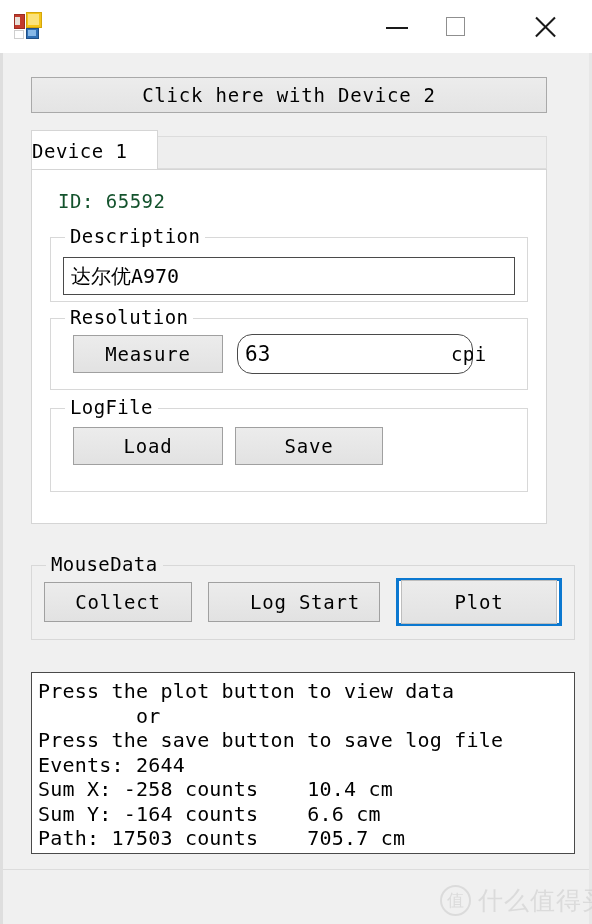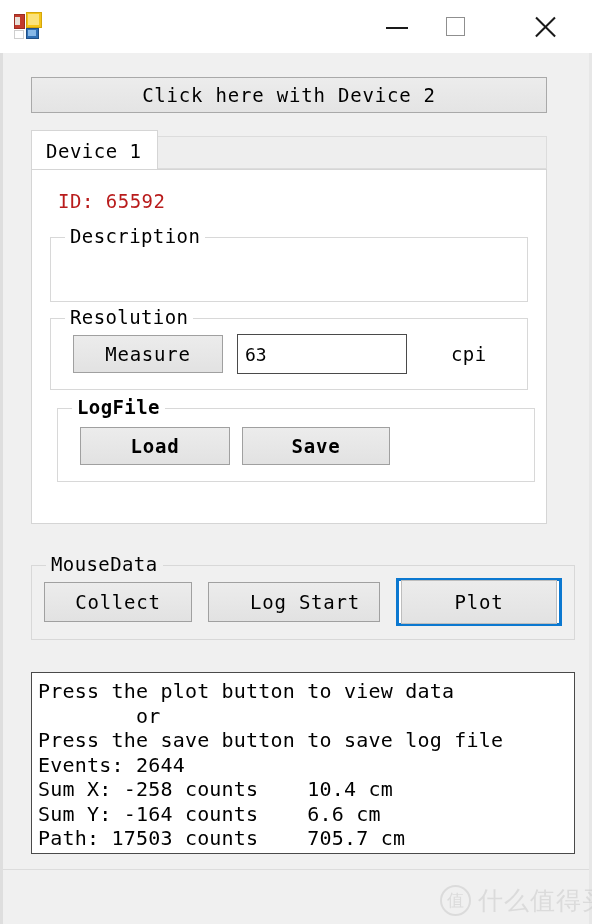--- a/index.html
+++ b/index.html
@@ -112,39 +112,38 @@
   }
   .tab-active {
     position: absolute;
     left: 0; top: 0;
     width: 127px; height: 40px;
     background: #ffffff;
     border: 1px solid #d5d5d5;
     border-bottom: none;
     box-sizing: border-box;
     display: flex; align-items: center;
-    padding-left: 14px;
     font-family: "DejaVu Sans Mono", "Liberation Mono", monospace;
     font-size: 19px;
     color: #000;
     letter-spacing: 0.5px;
   }
   .tab-panel {
     position: absolute;
     left: 28px; top: 116px;
     width: 516px; height: 355px;
     background: #ffffff;
     border: 1px solid #d5d5d5;
     box-sizing: border-box;
   }
 
   .id-line {
     position: absolute;
     left: 26px; top: 20px;
-    font-size: 19px; color: #b91c1c;
+    font-size: 19px; color: #14532d;
     letter-spacing: 0.5px;
     white-space: nowrap;
   }
 
   
   .group {
     position: absolute;
     border: 1px solid #d8d8d8;
     box-sizing: border-box;
     background: transparent;
@@ -155,35 +154,35 @@
     background: #ffffff;
     padding: 0 5px;
     font-size: 19px;
     color: #000;
     letter-spacing: 0.4px;
     white-space: nowrap;
   }
 
   .grp-desc { left: 18px; top: 67px; width: 478px; height: 65px; }
   .grp-res  { left: 18px; top: 148px; width: 478px; height: 72px; }
-  .grp-log  { left: 25px; top: 238px; width: 478px; height: 74px; font-weight: bold; }
+  .grp-log  { left: 18px; top: 238px; width: 478px; height: 84px; }
 
   .textinput {
     position: absolute;
     background: #ffffff;
     border: 1.5px solid #4a4a4a;
     box-sizing: border-box;
     font-family: "DejaVu Sans Mono", "Liberation Mono", monospace;
     font-size: 20px;
     color: #000;
     display: flex; align-items: center;
     padding-left: 7px;
   }
   .desc-input { left: 12px; top: 19px; width: 452px; height: 38px; }
-  .res-input  { left: 186px; top: 15px; width: 170px; height: 40px; font-size: 18px;}
+  .res-input  { left: 186px; top: 15px; width: 236px; height: 40px; font-size: 21px; border-radius: 15px;}
 
   .btn {
     position: absolute;
     background: linear-gradient(#ececec, #e2e2e2);
     border: 1px solid #a0a0a0;
     box-sizing: border-box;
     font-family: "DejaVu Sans Mono", "Liberation Mono", monospace;
     font-size: 19px;
     color: #000;
     display: flex; align-items: center; justify-content: center;
@@ -315,20 +314,21 @@
     <div class="tab-strip"></div>
     <div class="tab-active">Device 1</div>
   </div>
 
   <div class="tab-panel">
 
     <div class="id-line">ID: 65592</div>
 
     <div class="group grp-desc">
       <span class="group-title">Description</span>
+      <div class="textinput desc-input">达尔优A970</div>
     </div>
 
     <div class="group grp-res">
       <span class="group-title">Resolution</span>
       <div class="btn btn-measure">Measure</div>
       <div class="textinput res-input">63</div>
       <span class="cpi-label">cpi</span>
     </div>
 
     <div class="group grp-log">

